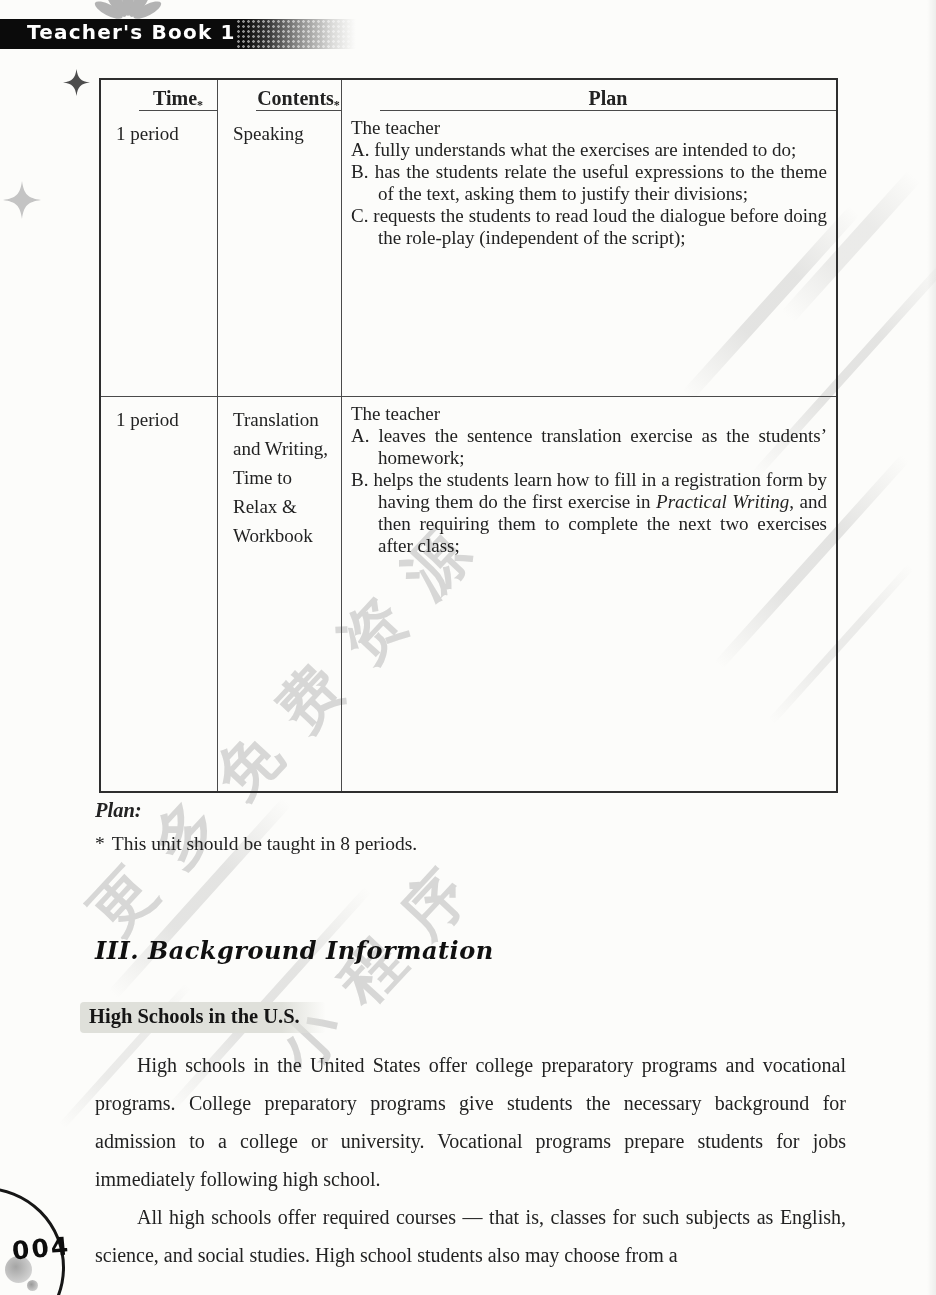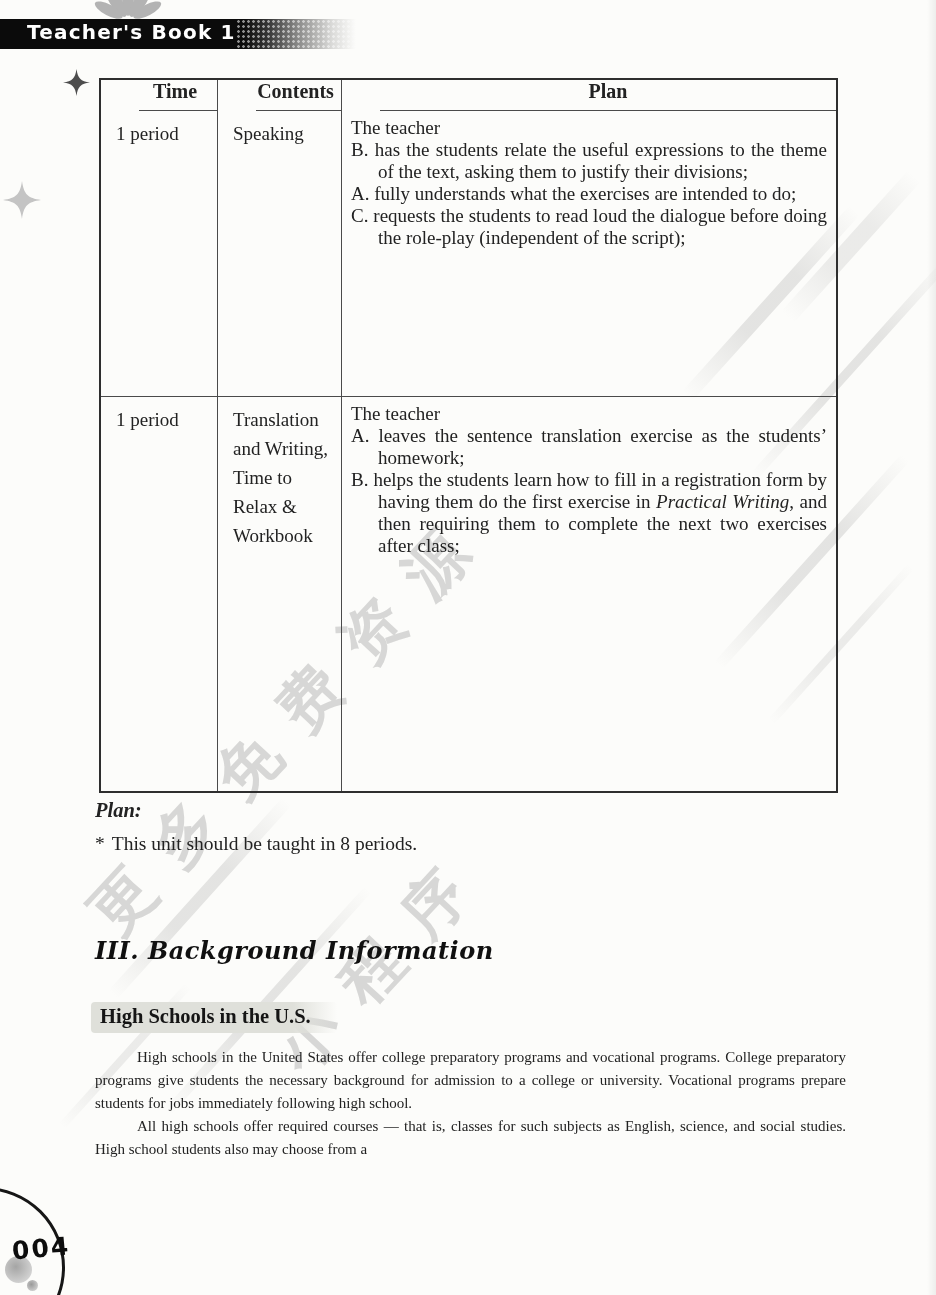--- a/index.html
+++ b/index.html
@@ -53,45 +53,45 @@
   .plan-table{
     position:absolute; left:99px; top:78px; width:739px; z-index:2;
     display:grid; grid-template-columns:117px 124px 1fr;
     grid-template-rows:31px 286px 394px;
     border:2px solid #2e2e2e; box-sizing:border-box;
     font-size:19px;
   }
   .cell{border-right:1px solid #4a4a4a; border-bottom:1px solid #4a4a4a; box-sizing:border-box; overflow:hidden;}
   .cell.last-col{border-right:none;}
   .cell.last-row{border-bottom:none;}
-  .th{display:flex; align-items:flex-start; justify-content:center;
+  .th{display:flex; align-items:flex-end; justify-content:center;
       font-weight:bold; font-size:20px;margin-left:38px;}
   .th sup{font-size:12px; line-height:0; transform:translateY(-5px);}
   .cell-body{padding:8px 6px 0 15px; line-height:29px;}
   .plan-cell{padding:6px 9px 0 9px;}
   .plan-item{padding-left:27px; text-indent:-27px; text-align:justify;}
   
   .notes{position:absolute; left:95px; top:799px; width:752px; z-index:2;}
   .notes-heading{font-weight:bold; font-style:italic; font-size:20.5px; margin-bottom:7px;}
   .note-item{padding-left:21px; text-indent:-21px; font-size:19.5px; line-height:29.5px; text-align:justify;}
   .note-item .bullet{margin-right:7px;}
   
   .section-heading{
     position:absolute; left:95px; top:936px; z-index:2;
     font-family:"DejaVu Serif", serif; font-style:italic; font-weight:bold;
     font-size:24px; letter-spacing:.5px; color:#101010;
   }
   .subsection{
-    position:absolute; left:91px; top:1002px; z-index:2;
+    position:absolute; left:80px; top:1002px; z-index:2;
     padding:3px 26px 5px 9px; border-radius:4px;
     background:linear-gradient(to right, #dfe0da 0%, #dfe0da 82%, rgba(223,224,218,0) 100%);
     font-weight:bold; font-size:20.5px; color:#151515;
   }
   .body-text{position:absolute; left:95px; top:1046px; width:751px; z-index:2;
-    font-size:15px; line-height:23px; text-align:justify;}
+    font-size:20px; line-height:38px; text-align:justify;}
   .para{text-indent:42px; margin:0;}
   
   .page-circle{
     position:absolute; left:-96px; top:1187px; width:161px; height:161px;
     border:3.5px solid #161616; border-radius:50%; box-sizing:border-box;
     background:#fcfcfa; z-index:3;
   }
   .page-number{
     position:absolute; left:12px; top:1234px; z-index:4;
     font-family:"DejaVu Sans", sans-serif; font-weight:800; font-size:25px;
@@ -148,22 +148,22 @@
     </div>
     <div class="cell th last-col">
       <span>Plan</span>
         <sup></sup>
     </div>
 
     <div class="cell cell-body r1">1 period</div>
     <div class="cell cell-body r1">Speaking</div>
     <div class="cell plan-cell last-col r1">
       <div>The teacher</div>
+      <div class="plan-item">A. fully understands what the exercises are intended to do;</div>
       <div class="plan-item">B. has the students relate the useful expressions to the theme of the text, asking them to justify their divisions;</div>
-      <div class="plan-item">A. fully understands what the exercises are intended to do;</div>
       <div class="plan-item">C. requests the students to read loud the dialogue before doing the role-play (independent of the script);</div>
     </div>
 
     <div class="cell cell-body last-row r2">1 period</div>
     <div class="cell cell-body last-row r2">Translation and Writing, Time to Relax &amp; Workbook</div>
     <div class="cell plan-cell last-col last-row r2">
       <div>The teacher</div>
       <div class="plan-item">A. leaves the sentence translation exercise as the students’ homework;</div>
       <div class="plan-item">B. helps the students learn how to fill in a registration form by having them do the first exercise in <i>Practical Writing</i>, and then requiring them to complete the next two exercises after class;</div>
     </div>

